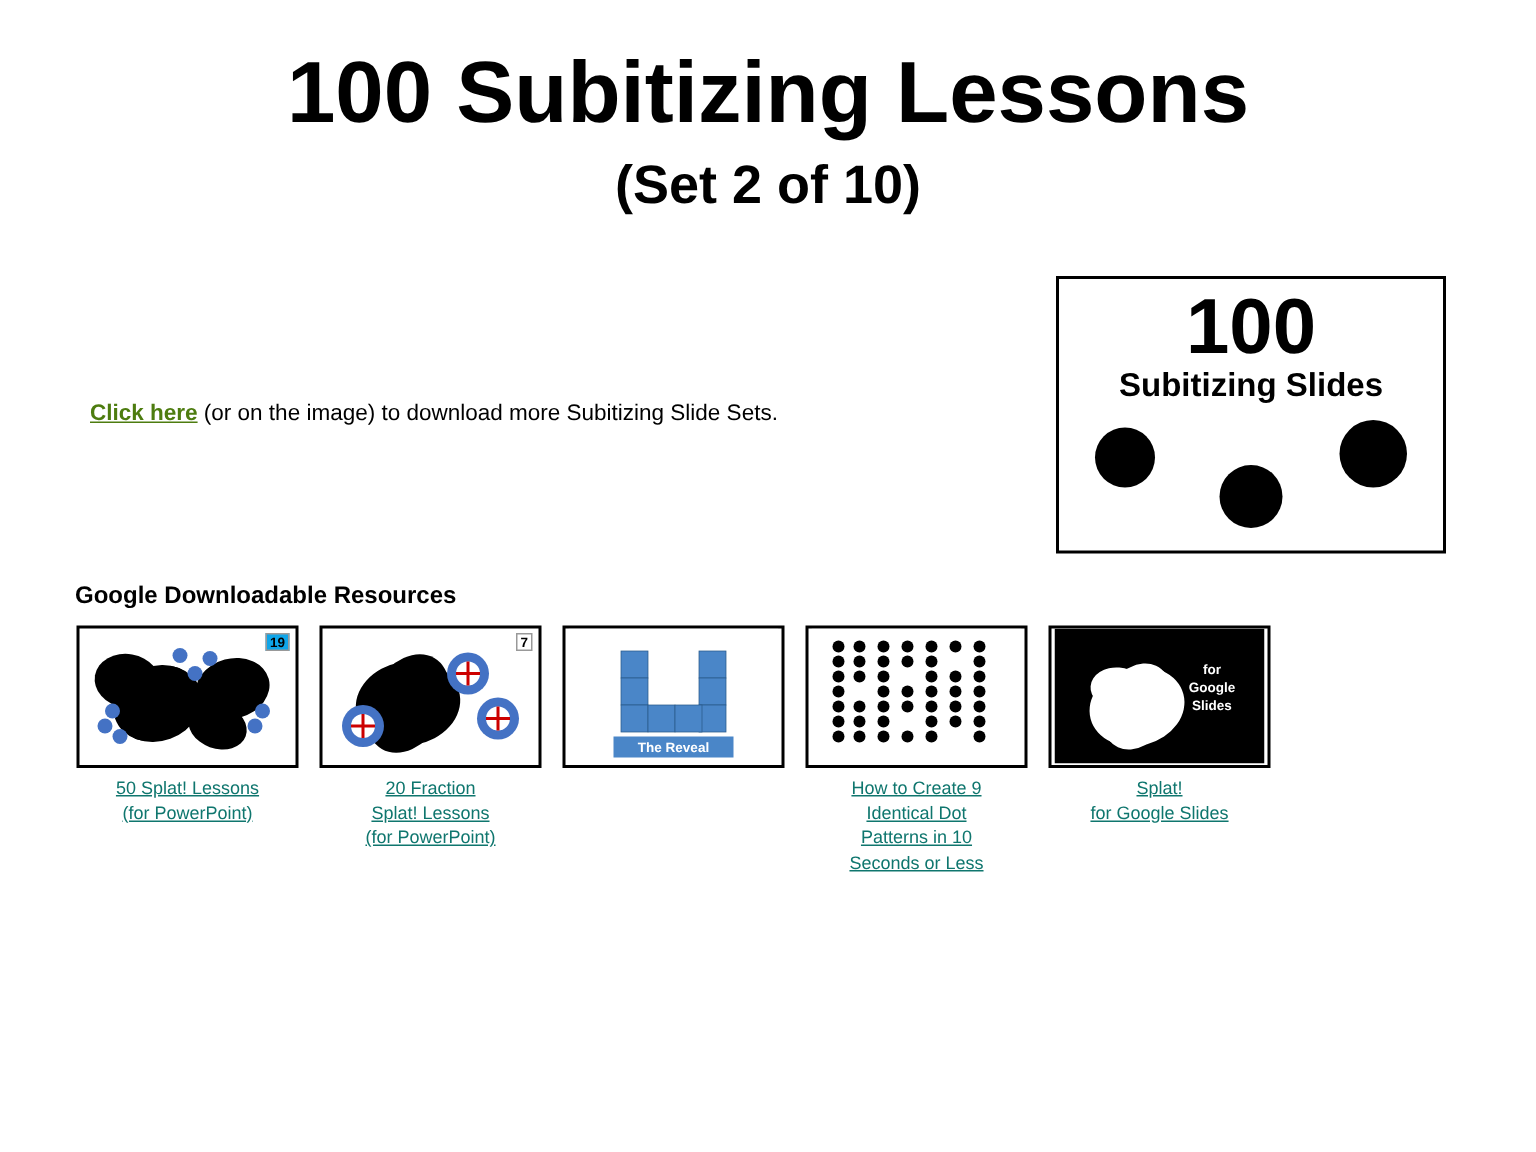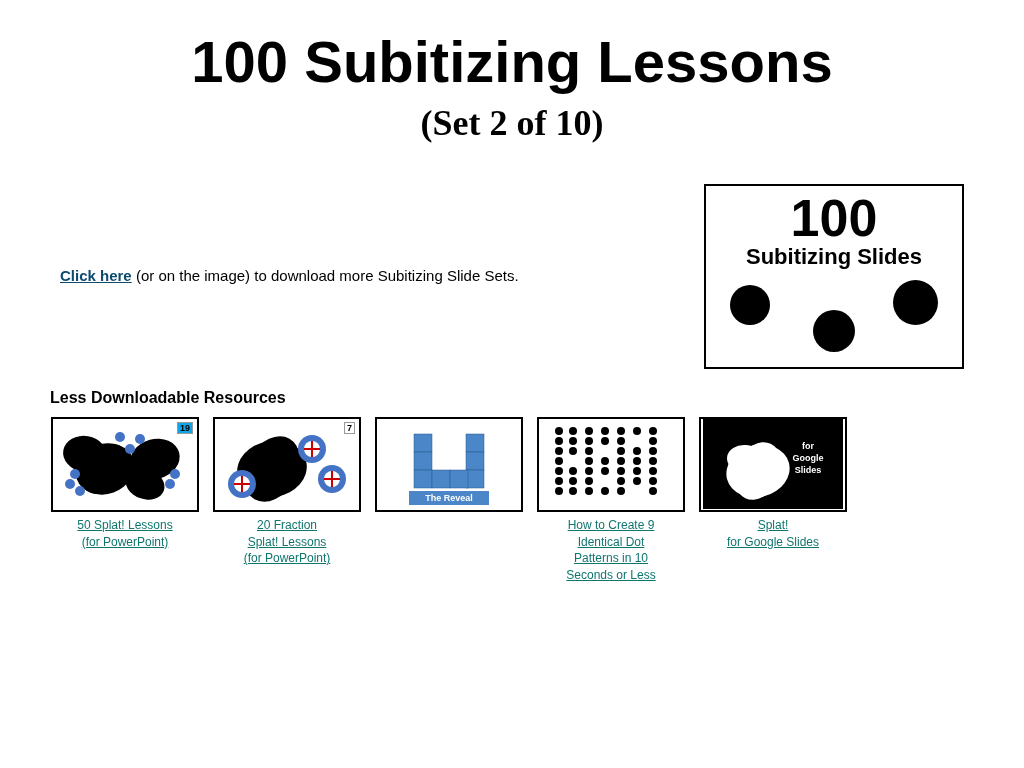--- a/index.html
+++ b/index.html
@@ -19,39 +19,38 @@
       font-weight: 900;
       padding-top: 30px;
       line-height: 1.1;
     }
 
     .subtitle {
       text-align: center;
       font-size: 36px;
       font-weight: 700;
       margin-top: 8px;
-      font-family: Liberation Serif, serif;
     }
 
     .middle-section {
       display: flex;
       align-items: center;
       justify-content: space-between;
       padding: 30px 60px 10px 60px;
       margin-top: 10px;
     }
 
     .click-text {
       font-size: 15px;
       max-width: 500px;
       line-height: 1.6;
     }
 
     .click-text a {
-      color: #0c4a6e;
+      color: #4d7c0f;
       text-decoration: underline;
       font-weight: bold;
     }
 
     .slide-preview {
       border: 2px solid #000;
       width: 260px;
       height: 185px;
       display: flex;
       flex-direction: column;
@@ -200,21 +199,21 @@
     <div class="slide-preview-label">Subitizing Slides</div>
     <div class="dots-container">
       <div class="dot dot-left"></div>
       <div class="dot dot-right"></div>
       <div class="dot dot-center"></div>
     </div>
   </div>
 </div>
 
 <div class="other-resources">
-  <div class="other-resources-title">Less Downloadable Resources</div>
+  <div class="other-resources-title">Google Downloadable Resources</div>
   <div class="resources-grid">
 
     <div class="resource-item">
       <div class="resource-thumb">
         <span class="number-badge">19</span>
         <svg viewBox="0 0 140 90" width="140" height="90">
 
           <ellipse cx="50" cy="50" rx="30" ry="25" fill="#000" transform="rotate(-20,50,50)"></ellipse>
           <ellipse cx="50" cy="50" rx="20" ry="28" fill="#000" transform="rotate(40,50,50)"></ellipse>
           <ellipse cx="30" cy="35" rx="22" ry="18" fill="#000" transform="rotate(10,30,35)"></ellipse>

